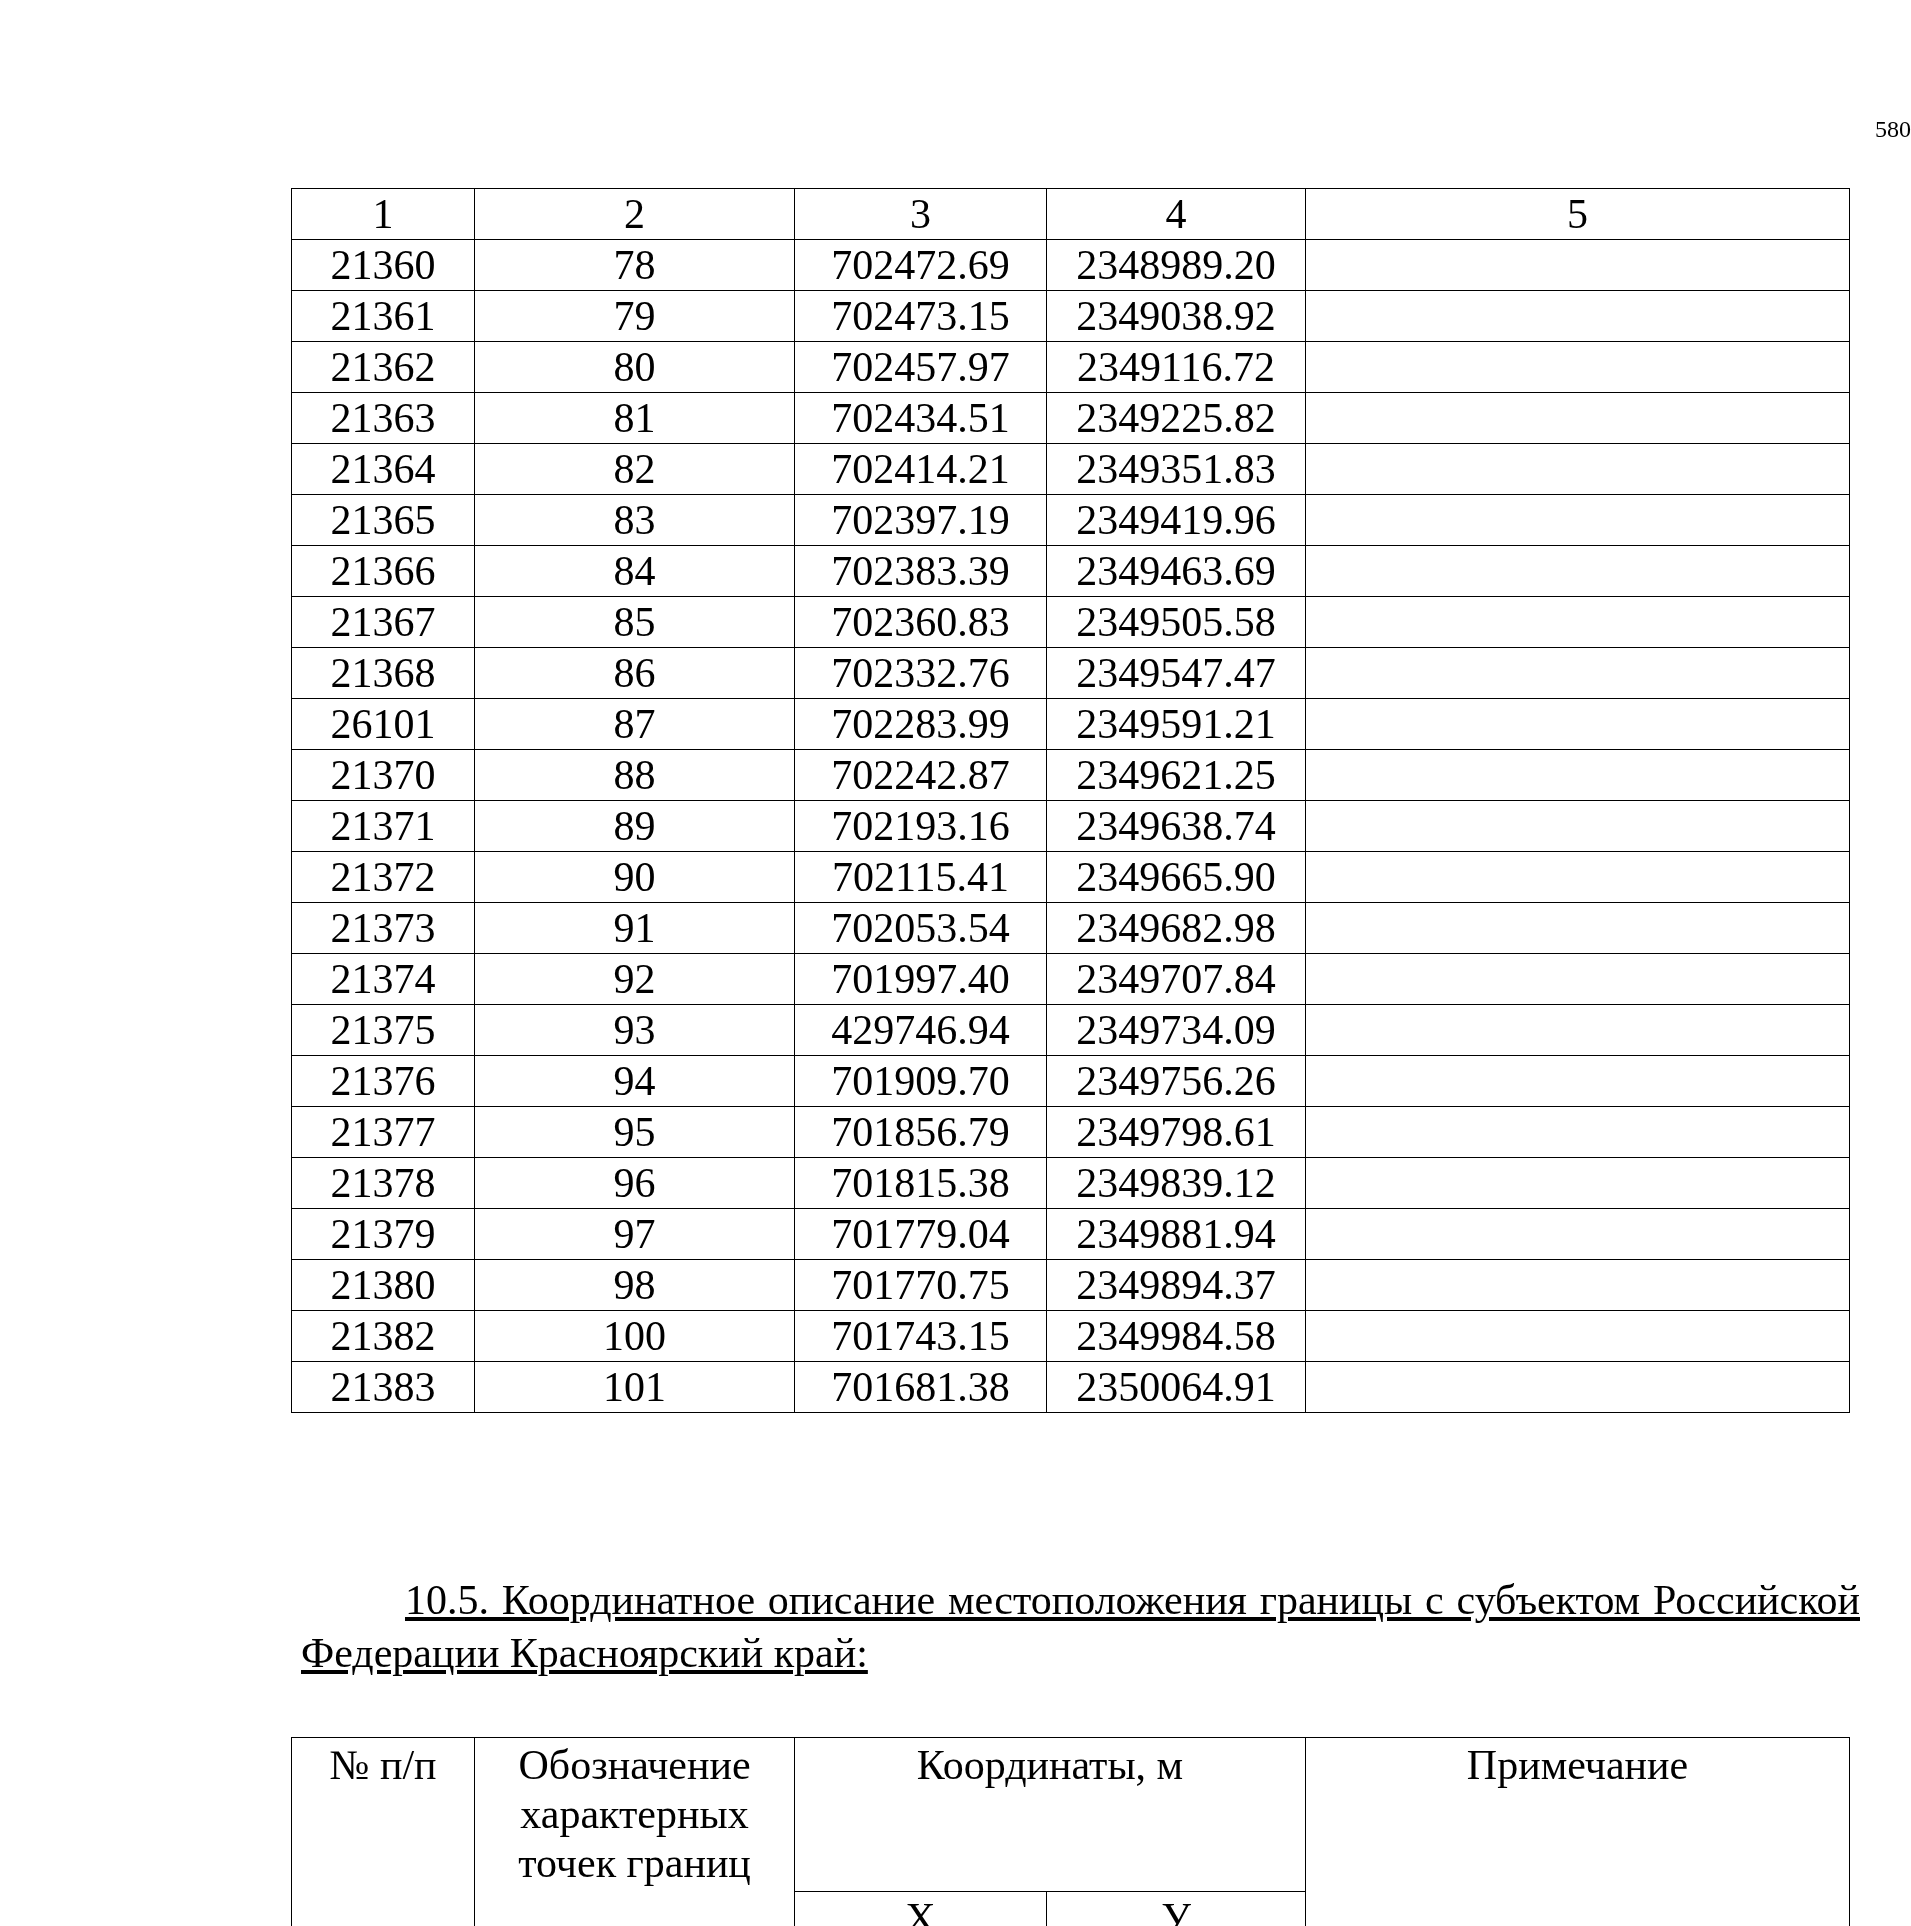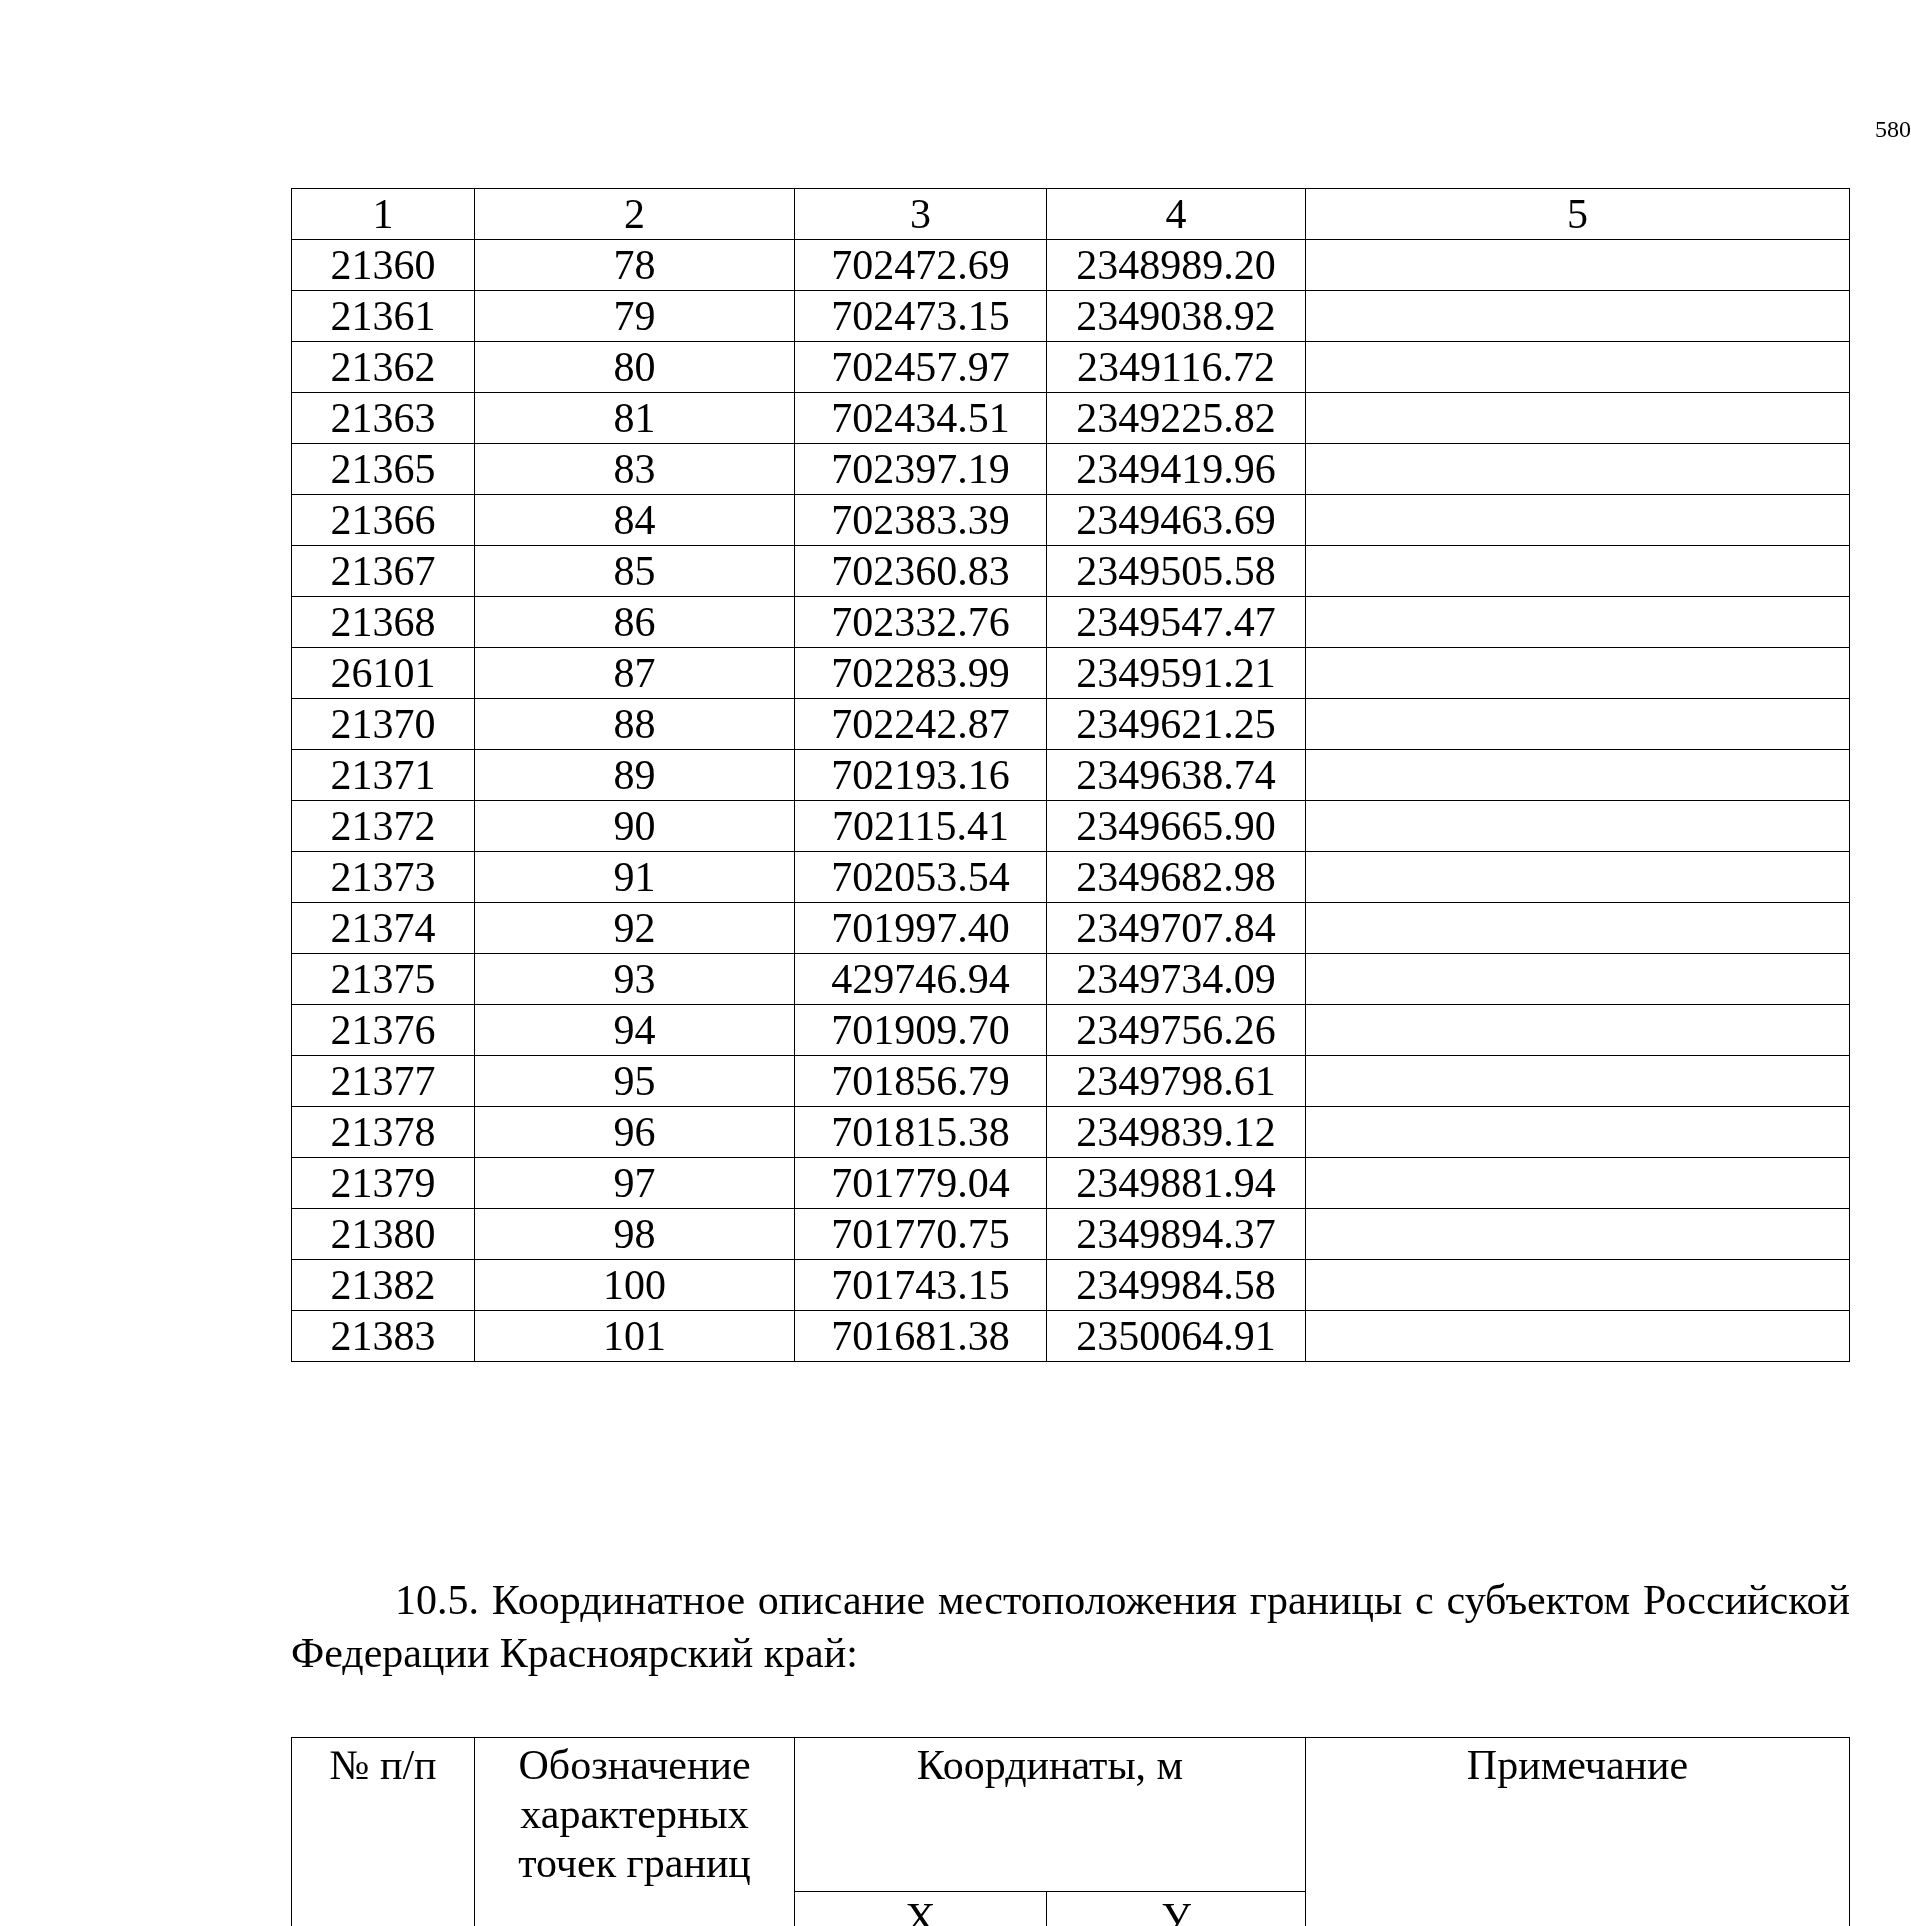--- a/index.html
+++ b/index.html
@@ -13,23 +13,24 @@
   }
   table { border-collapse:collapse; position:absolute; table-layout:fixed; }
   td, th {
     border:1.9px solid #000; padding:0; text-align:center; vertical-align:middle;
     font-weight:normal; font-size:42px; line-height:48px;
   }
   #t1 { left:291px; top:188px; width:1559px; }
   #t1 td { height:50px; }
   .c1 { width:183px; } .c2 { width:320px; } .c3 { width:252px; } .c4 { width:259px; } .c5 { width:auto; }
   .para {
-    position:absolute; left:291px; width:1559px; top:1574px;
+    position:absolute; left:301px; width:1559px; top:1574px;
     font-size:42px; line-height:53px; text-align:justify;
     text-align-last:left;
+    text-decoration:underline;
   }
   .para .indent { display:inline-block; width:104px; }
   #t2 { left:291px; top:1737px; width:1559px; }
   #t2 th { vertical-align:top; padding-top:3.1px; }
   #t2 .sub { vertical-align:middle; padding-top:0; height:52px; }
   #t2 .hdr-top { height:154px;margin-top:44px; }
 </style>
 </head>
 <body>
 
@@ -73,20 +74,27 @@
         <td></td>
       </tr>
       <tr>
         <td>21363</td>
         <td>81</td>
         <td>702434.51</td>
         <td>2349225.82</td>
         <td></td>
       </tr>
       <tr>
+        <td>21364</td>
+        <td>82</td>
+        <td>702414.21</td>
+        <td>2349351.83</td>
+        <td></td>
+      </tr>
+      <tr>
         <td>21365</td>
         <td>83</td>
         <td>702397.19</td>
         <td>2349419.96</td>
         <td></td>
       </tr>
       <tr>
         <td>21366</td>
         <td>84</td>
         <td>702383.39</td>

